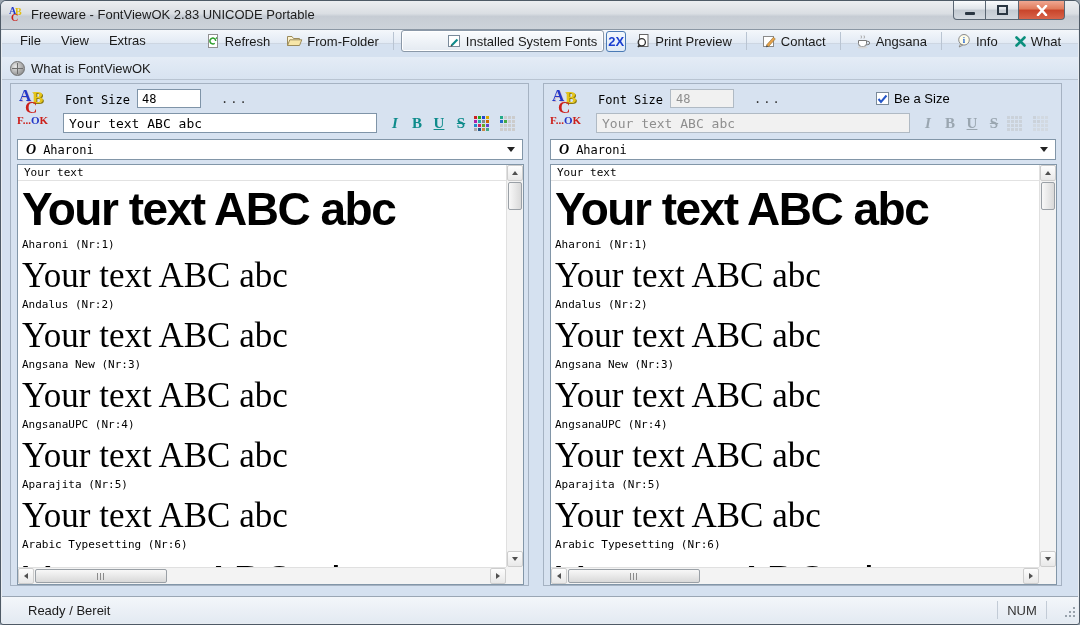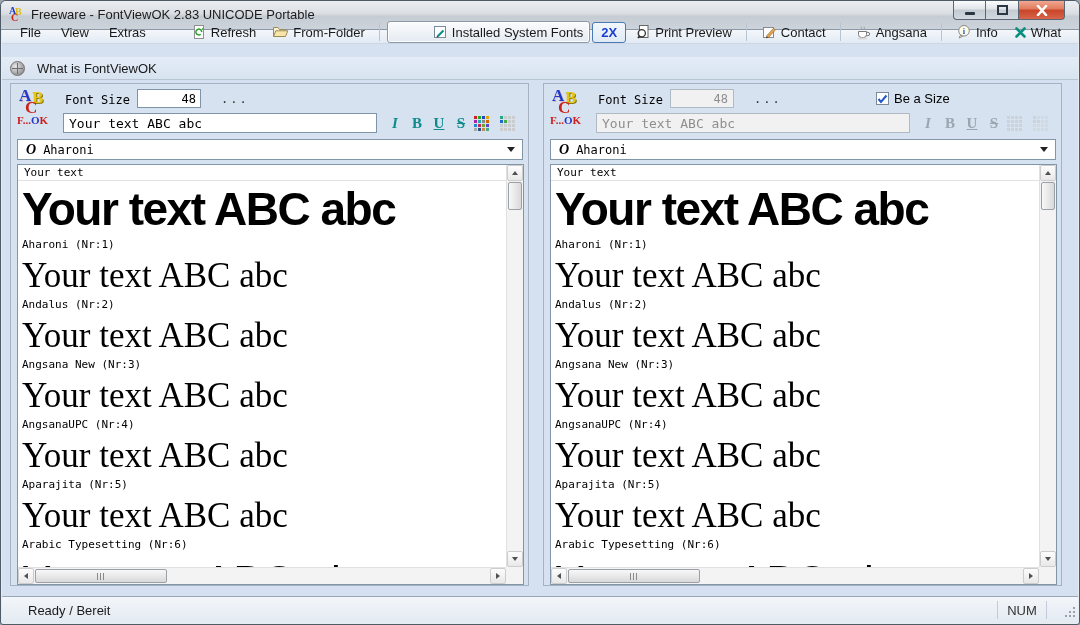--- a/index.html
+++ b/index.html
@@ -25,37 +25,37 @@
     display:flex; align-items:center; justify-content:center; }
   .wb.min { width:33px; border-radius:0 0 0 4px; }
   .wb.max { width:33px; border-left:none; }
   .wb.close { width:46px; border-left:none; border-radius:0 0 4px 0;
     background:linear-gradient(#f0a892, #e07a5a 45%, #c8442a 50%, #d8644a); }
   .wb svg { display:block; }
 
   
   .menurow { position:absolute; left:1px; top:29px; right:1px; height:14px;
     background:linear-gradient(#f4f7fb, #e2eaf4); border-bottom:1px solid #cdd6e2;
-    display:flex; align-items:flex-end; }
+    display:flex; align-items:flex-start; }
   .menus { display:flex; gap:4px; padding-left:10px; }
   .menu-item { font-size:13px; color:#1a1a1a; padding:3px 8px; border-radius:2px; }
   .tools { margin-left:auto; display:flex; align-items:center; gap:2px; padding-right:10px; }
   .tbtn { display:flex; align-items:center; gap:4px; font-size:13px; color:#1a1a1a;
     padding:2px 6px; border:1px solid transparent; border-radius:3px; white-space:nowrap; }
   .tbtn svg { display:block; }
   .tbtn.toggled { border:1px solid #8a98a8; background:linear-gradient(#fafcfe,#e4eaf1);
     box-shadow:inset 0 0 0 1px #fff;padding-left:44px; }
   .tbtn.zoom2x { border:1px solid #4a7ab5; color:#1a3fd0; font-weight:bold;
-    background:linear-gradient(#f2f7fd,#dfeaf6); padding:2px 8px; }
+    background:linear-gradient(#f2f7fd,#dfeaf6); padding:2px 1px; }
   .tsep { width:1px; height:18px; background:#b9c4d2; margin:0 5px; }
 
   
   .whatis { position:absolute; left:1px; top:56px; right:1px; height:23px;
     background:linear-gradient(#e4ecf6,#d8e3f1); border-bottom:1px solid #b9c4d2;
-    display:flex; align-items:center; gap:12px; padding-left:8px; font-size:13px; color:#1a1a1a; }
+    display:flex; align-items:center; gap:6px; padding-left:8px; font-size:13px; color:#1a1a1a; }
   .globe { width:15px; height:15px; border-radius:50%;
     background:radial-gradient(circle at 35% 35%, #e8e8e8, #9a9a9a 70%, #6a6a6a);
     border:1px solid #707070; position:relative; }
   .globe:before { content:""; position:absolute; left:6px; top:1px; width:1px; height:11px; background:#6e6e6e; }
   .globe:after { content:""; position:absolute; left:1px; top:6px; width:11px; height:1px; background:#6e6e6e; }
 
   
   .client { position:absolute; left:1px; top:79px; right:1px; bottom:29px; background:#d5e1f0; }
 
   .panel { position:absolute; top:3px; width:519px; height:503px;
@@ -67,21 +67,21 @@
   .logo { position:absolute; left:6px; top:2px; width:48px; height:44px; }
   .logo b { position:absolute; font-family:"Liberation Serif", serif; font-weight:bold; }
   .logo .a { left:2px; top:0; font-size:17px; color:#2438c8; text-shadow:1px 1px 0 #cc1f1a33; }
   .logo .bb { left:15px; top:2px; font-size:17px; color:#e6c51a; text-shadow:1px 1px 0 #8a7a10; }
   .logo .c { left:8px; top:12px; font-size:17px; color:#cc1f1a; }
   .logo .fok { left:0; top:28px; font-size:11px; color:#cc1f1a; letter-spacing:0; }
   .logo .fok i { font-style:normal; color:#2438c8; }
 
   .fs-label { position:absolute; left:54px; top:9px; font:12px "DejaVu Sans Mono", monospace; color:#000; }
   .fs-input { position:absolute; left:126px; top:5px; width:64px; height:19px;
-    border:1px solid #7f94a8; background:#fff; font:12px "DejaVu Sans Mono", monospace; padding:1px 4px; color:#000;text-align:right; }
+    border:1px solid #7f94a8; background:#fff; font:12px "DejaVu Sans Mono", monospace; padding:1px 4px; color:#000; }
   .dots-btn { position:absolute; left:210px; top:8px; font:12px "DejaVu Sans Mono", monospace; color:#333; letter-spacing:2px; }
 
   .clone { position:absolute; left:332px; top:7px; display:flex; align-items:center; gap:5px; }
   .cbox { width:13px; height:13px; background:#fff; border:1px solid #7a8a9a; display:flex; align-items:center; justify-content:center; }
   .clone-label { font-size:13px; color:#000; }
 
   .sample-input { position:absolute; left:52px; top:29px; width:314px; height:20px;
     border:1px solid #7f94a8; background:#fff; font:13px "DejaVu Sans Mono", monospace; padding:1px 5px; color:#000; }
   .sample-input.dis { border-color:#b0bac4; background:#f1f1f1; color:#8e8e8e; }
 

